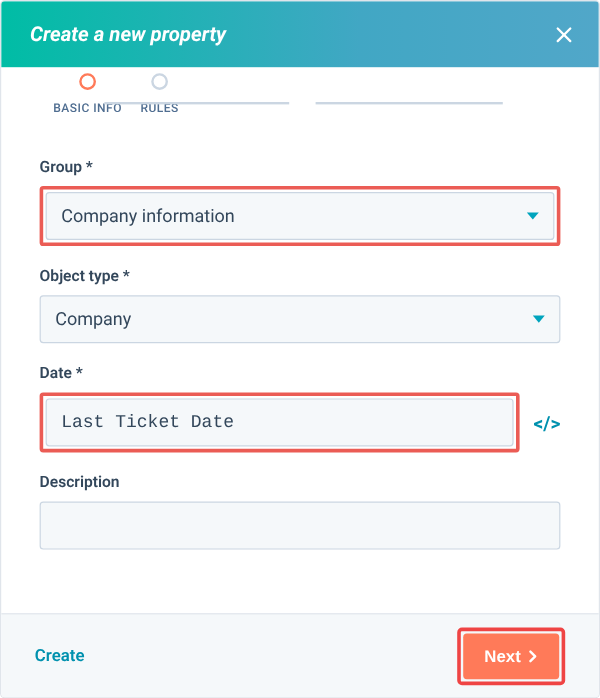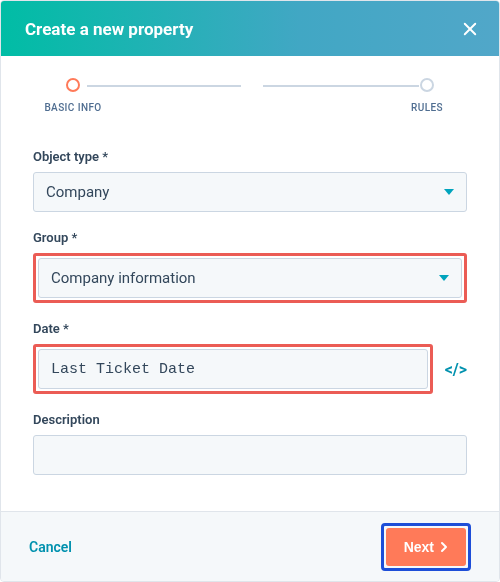--- a/index.html
+++ b/index.html
@@ -4,23 +4,23 @@
 <style>
   * { box-sizing: border-box; margin: 0; padding: 0; }
   html, body { width: 500px; height: 582px; font-family: -apple-system, BlinkMacSystemFont, "Segoe UI", Roboto, Helvetica, Arial, sans-serif; background: #fff; }
   .modal { width: 500px; height: 582px; display: flex; flex-direction: column; background: #fff; border: 1px solid #e0e5eb; border-radius: 4px; overflow: hidden; }
   .header {
     height: 55px;
     background: linear-gradient(90deg, #00bda5 0%, #41a7c4 60%, #51a7c9 100%);
     display: flex; align-items: center; justify-content: space-between;
     padding: 0 20px 0 24px; color: #fff;
   }
-  .header-title { font-size: 17px; font-weight: 700; }
+  .header-title { font-size: 17px; font-weight: 700; font-style: italic; }
   .close-icon { width: 18px; height: 18px; cursor: pointer; }
-  .stepper { display: flex; align-items: flex-start; justify-content: space-between; padding: 22px 42px 10px 42px; position: relative; }
+  .stepper { display: flex; align-items: flex-start; padding: 5px 42px 10px 42px; position: relative; }
   .step { display: flex; flex-direction: column; align-items: center; width: 60px; }
   .step-circle { width: 14px; height: 14px; border-radius: 50%; border: 2px solid #cbd6e2; background: #fff; margin-bottom: 10px; position: relative; z-index: 2; }
   .step.active .step-circle { border-color: #ff7a59; border-width: 2px; }
   .step-label { font-size: 10px; letter-spacing: 0.4px; color: #506e91; font-weight: 500; }
   .step-bar { position: absolute; top: 29px; height: 2px; background: #cbd6e2; z-index: 1; }
   .bar1 { left: 86px; right: 258px; }
   .bar2 { left: 262px; right: 80px; }
   .form { padding: 8px 32px 0 32px; flex: 1; }
   .field { margin-top: 18px; }
   .field-label { font-size: 13px; font-weight: 600; color: #33475b; display: block; margin-bottom: 8px; }
@@ -35,21 +35,21 @@
   .highlight-box { border: 3px solid #eb5c55; border-radius: 3px; padding: 2px; }
   .label-row { display: flex; align-items: center; gap: 12px; }
   .label-row .highlight-box { flex: 1; font-family: Liberation Mono, monospace; }
   .code-icon { color: #0091ae; font-size: 16px; font-weight: 700; cursor: pointer; white-space: nowrap; }
   .footer {
     border-top: 1px solid #e0e5eb; height: 70px; background: #f5f8fa;
     display: flex; align-items: center; justify-content: space-between;
     padding: 0 28px;
   }
   .cancel { color: #0091ae; font-size: 14px; font-weight: 600; cursor: pointer; }
-  .next-wrap { border: 3px solid #1d4ed8; border-radius: 4px; padding: 2px; margin-left: 32px; }
+  .next-wrap { border: 3px solid #ef4444; border-radius: 4px; padding: 2px; margin-left: 32px; }
   .next-btn {
     background: #ff7a59; color: #fff; border: none; height: 38px; padding: 0 18px;
     border-radius: 3px; font-size: 14px; font-weight: 600; display: flex; align-items: center; gap: 6px;
     cursor: pointer;
   }
   .chev { display: inline-block; }
 </style>
 </head>
 <body>
 
@@ -72,34 +72,34 @@
     </div>
     <div class="step">
       <div class="step-circle"></div>
       <div class="step-label">RULES</div>
     </div>
   </div>
 
   <div class="form">
 
     <div class="field">
-      <label class="field-label">Object type *</label>
-      <div class="select">
-        <span>Company</span>
-        <span class="caret"></span>
-      </div>
-    </div>
-
-    <div class="field">
       <label class="field-label">Group *</label>
       <div class="highlight-box">
         <div class="select">
           <span>Company information</span>
           <span class="caret"></span>
         </div>
+      </div>
+    </div>
+
+    <div class="field">
+      <label class="field-label">Object type *</label>
+      <div class="select">
+        <span>Company</span>
+        <span class="caret"></span>
       </div>
     </div>
 
     <div class="field">
       <label class="field-label">Date *</label>
       <div class="label-row">
         <div class="highlight-box">
           <div class="text-input">
             <span>Last Ticket Date</span>
           </div>
@@ -111,21 +111,21 @@
     <div class="field">
       <label class="field-label">Description</label>
       <div class="text-input">
         <span></span>
       </div>
     </div>
 
   </div>
 
   <div class="footer">
-    <span class="cancel">Cancel</span>
+    <span class="cancel">Create</span>
     <div class="next-wrap">
       <button class="next-btn">
         <span>Next</span>
         <svg class="chev" width="8" height="12" viewBox="0 0 8 12" fill="none" stroke="#fff" stroke-width="2" stroke-linecap="round" stroke-linejoin="round">
           <polyline points="2,2 6,6 2,10"></polyline>
         </svg>
       </button>
     </div>
   </div>
 

